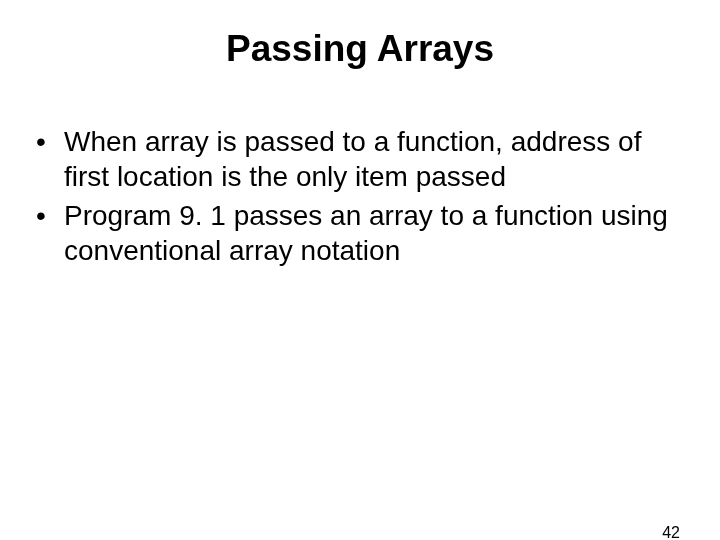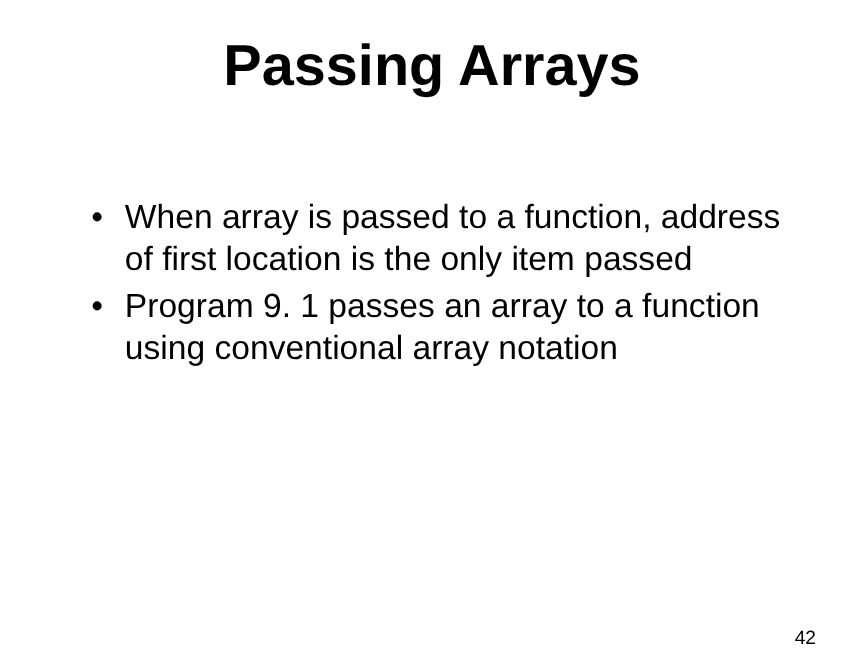--- a/index.html
+++ b/index.html
@@ -1,19 +1,19 @@
 <!DOCTYPE html>
 <html><head>
 <meta charset="utf-8">
 <style>
   * { margin: 0; padding: 0; box-sizing: border-box; }
   html, body { width: 720px; height: 540px; background: #fff; font-family: Arial, Helvetica, sans-serif; color: #000; }
   .slide { position: relative; width: 720px; height: 540px; padding: 0; }
-  .title { text-align: center; font-weight: bold; font-size: 48px; margin-top: 28px; }
-  .content { margin-top: 80px; padding-left: 70px; padding-right: 50px; }
+  .title { text-align: center; font-weight: bold; font-size: 37px; margin-top: 28px; }
+  .content { margin-top: 54px; padding-left: 30px; padding-right: 50px; }
   .content ul { list-style: none; }
   .content li { position: relative; font-size: 28px; line-height: 1.25; padding-left: 34px; margin-bottom: 4px; }
   .content li::before { content: "•"; position: absolute; left: 6px; top: 0; font-size: 28px; }
   .page-number { position: absolute; right: 40px; bottom: 26px; font-size: 16px; }
 </style>
 </head>
 <body>
 
 <div class="slide">
   <h1 class="title">Passing Arrays</h1>

